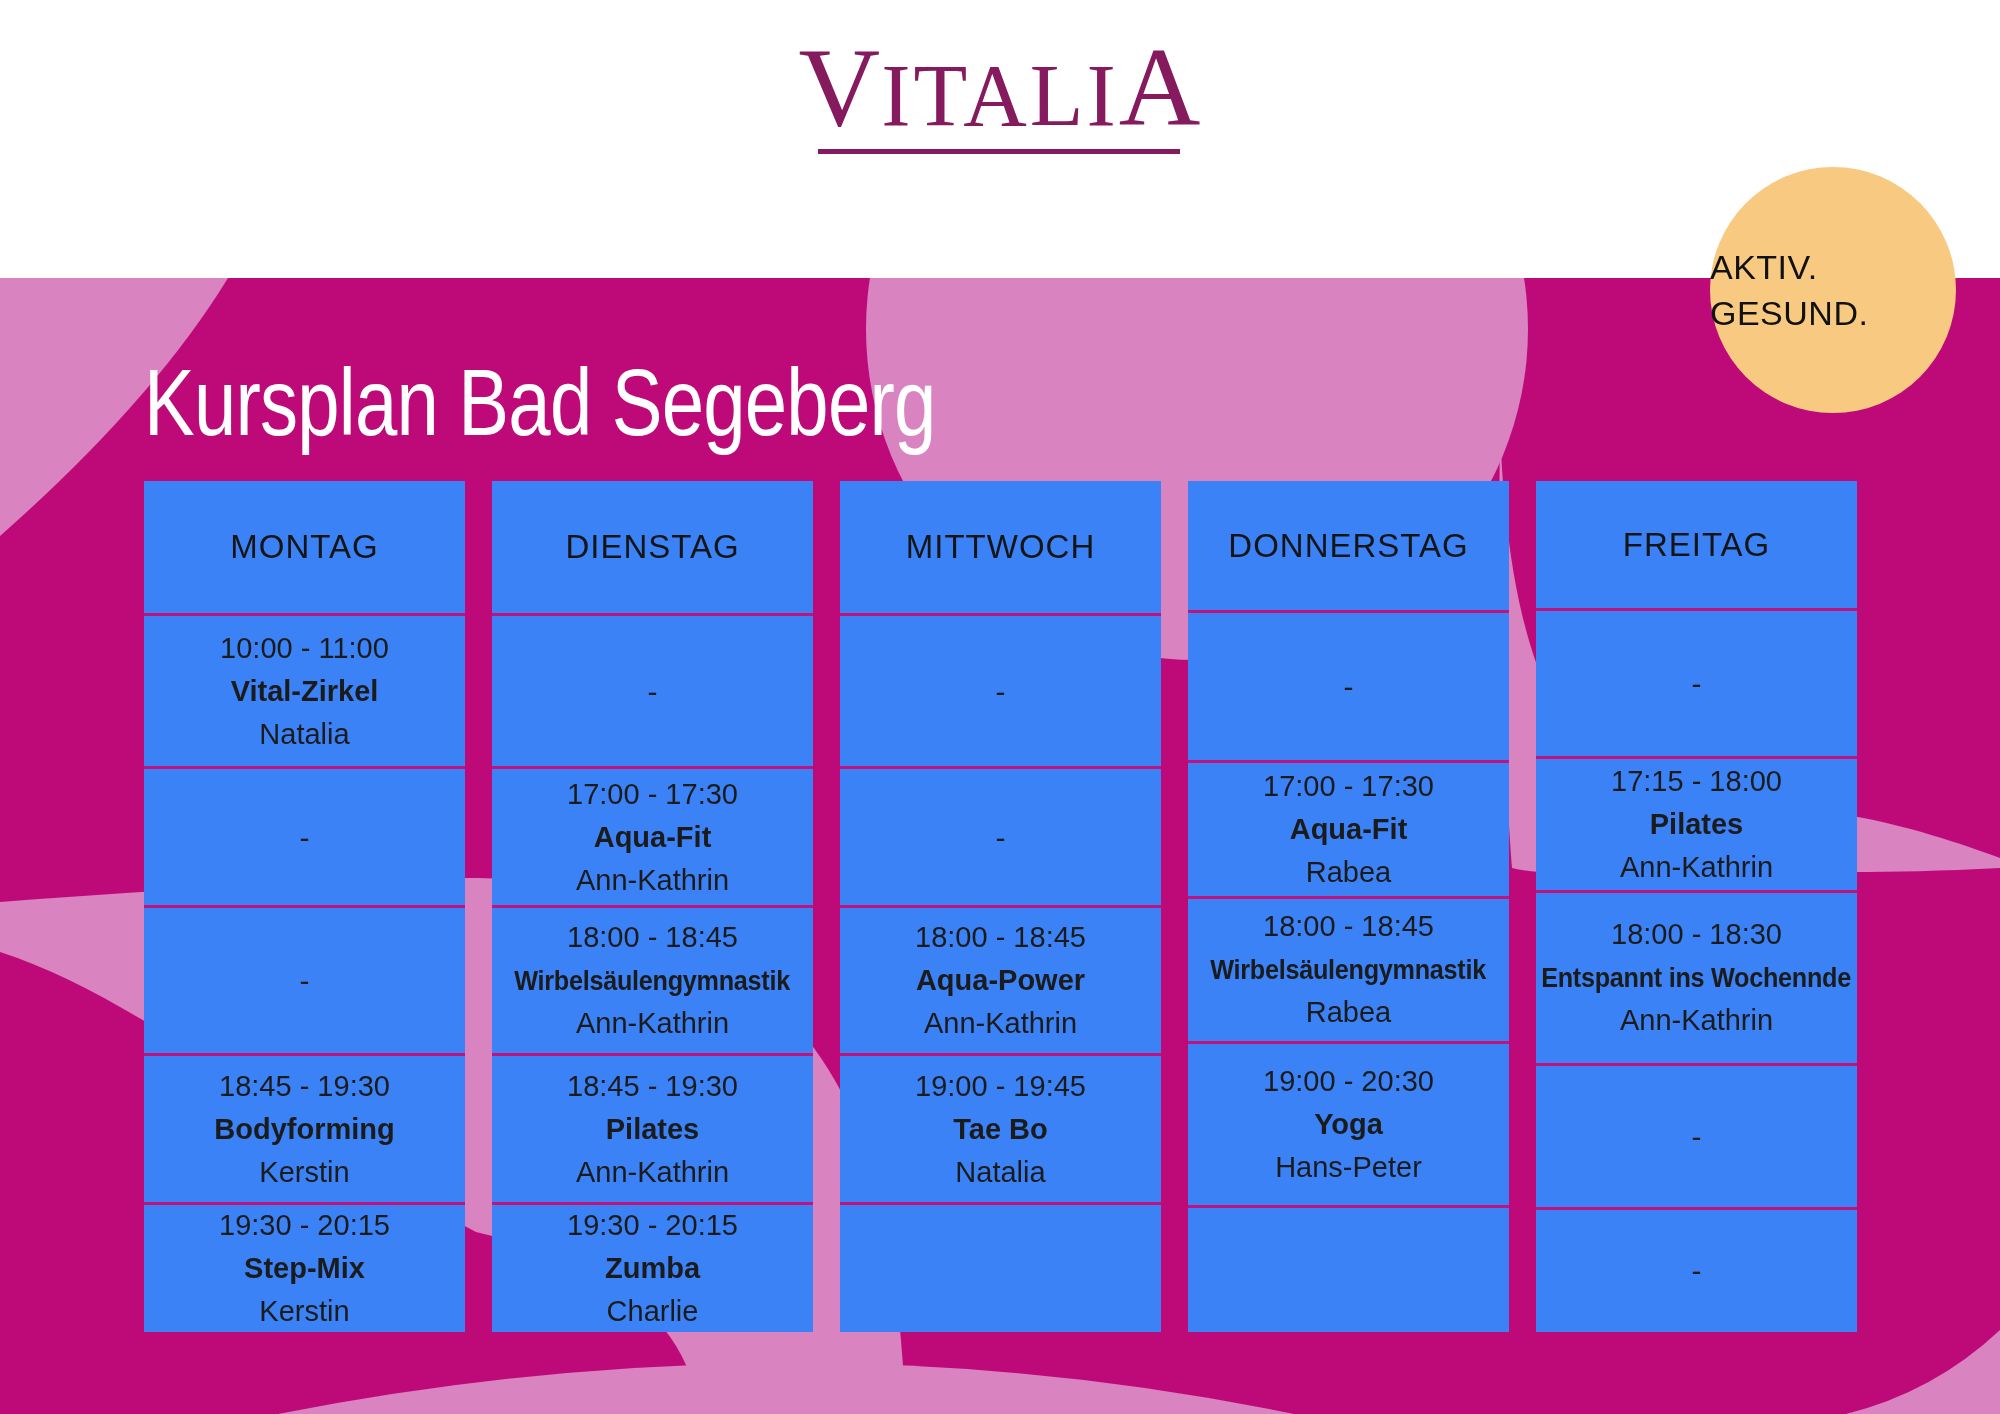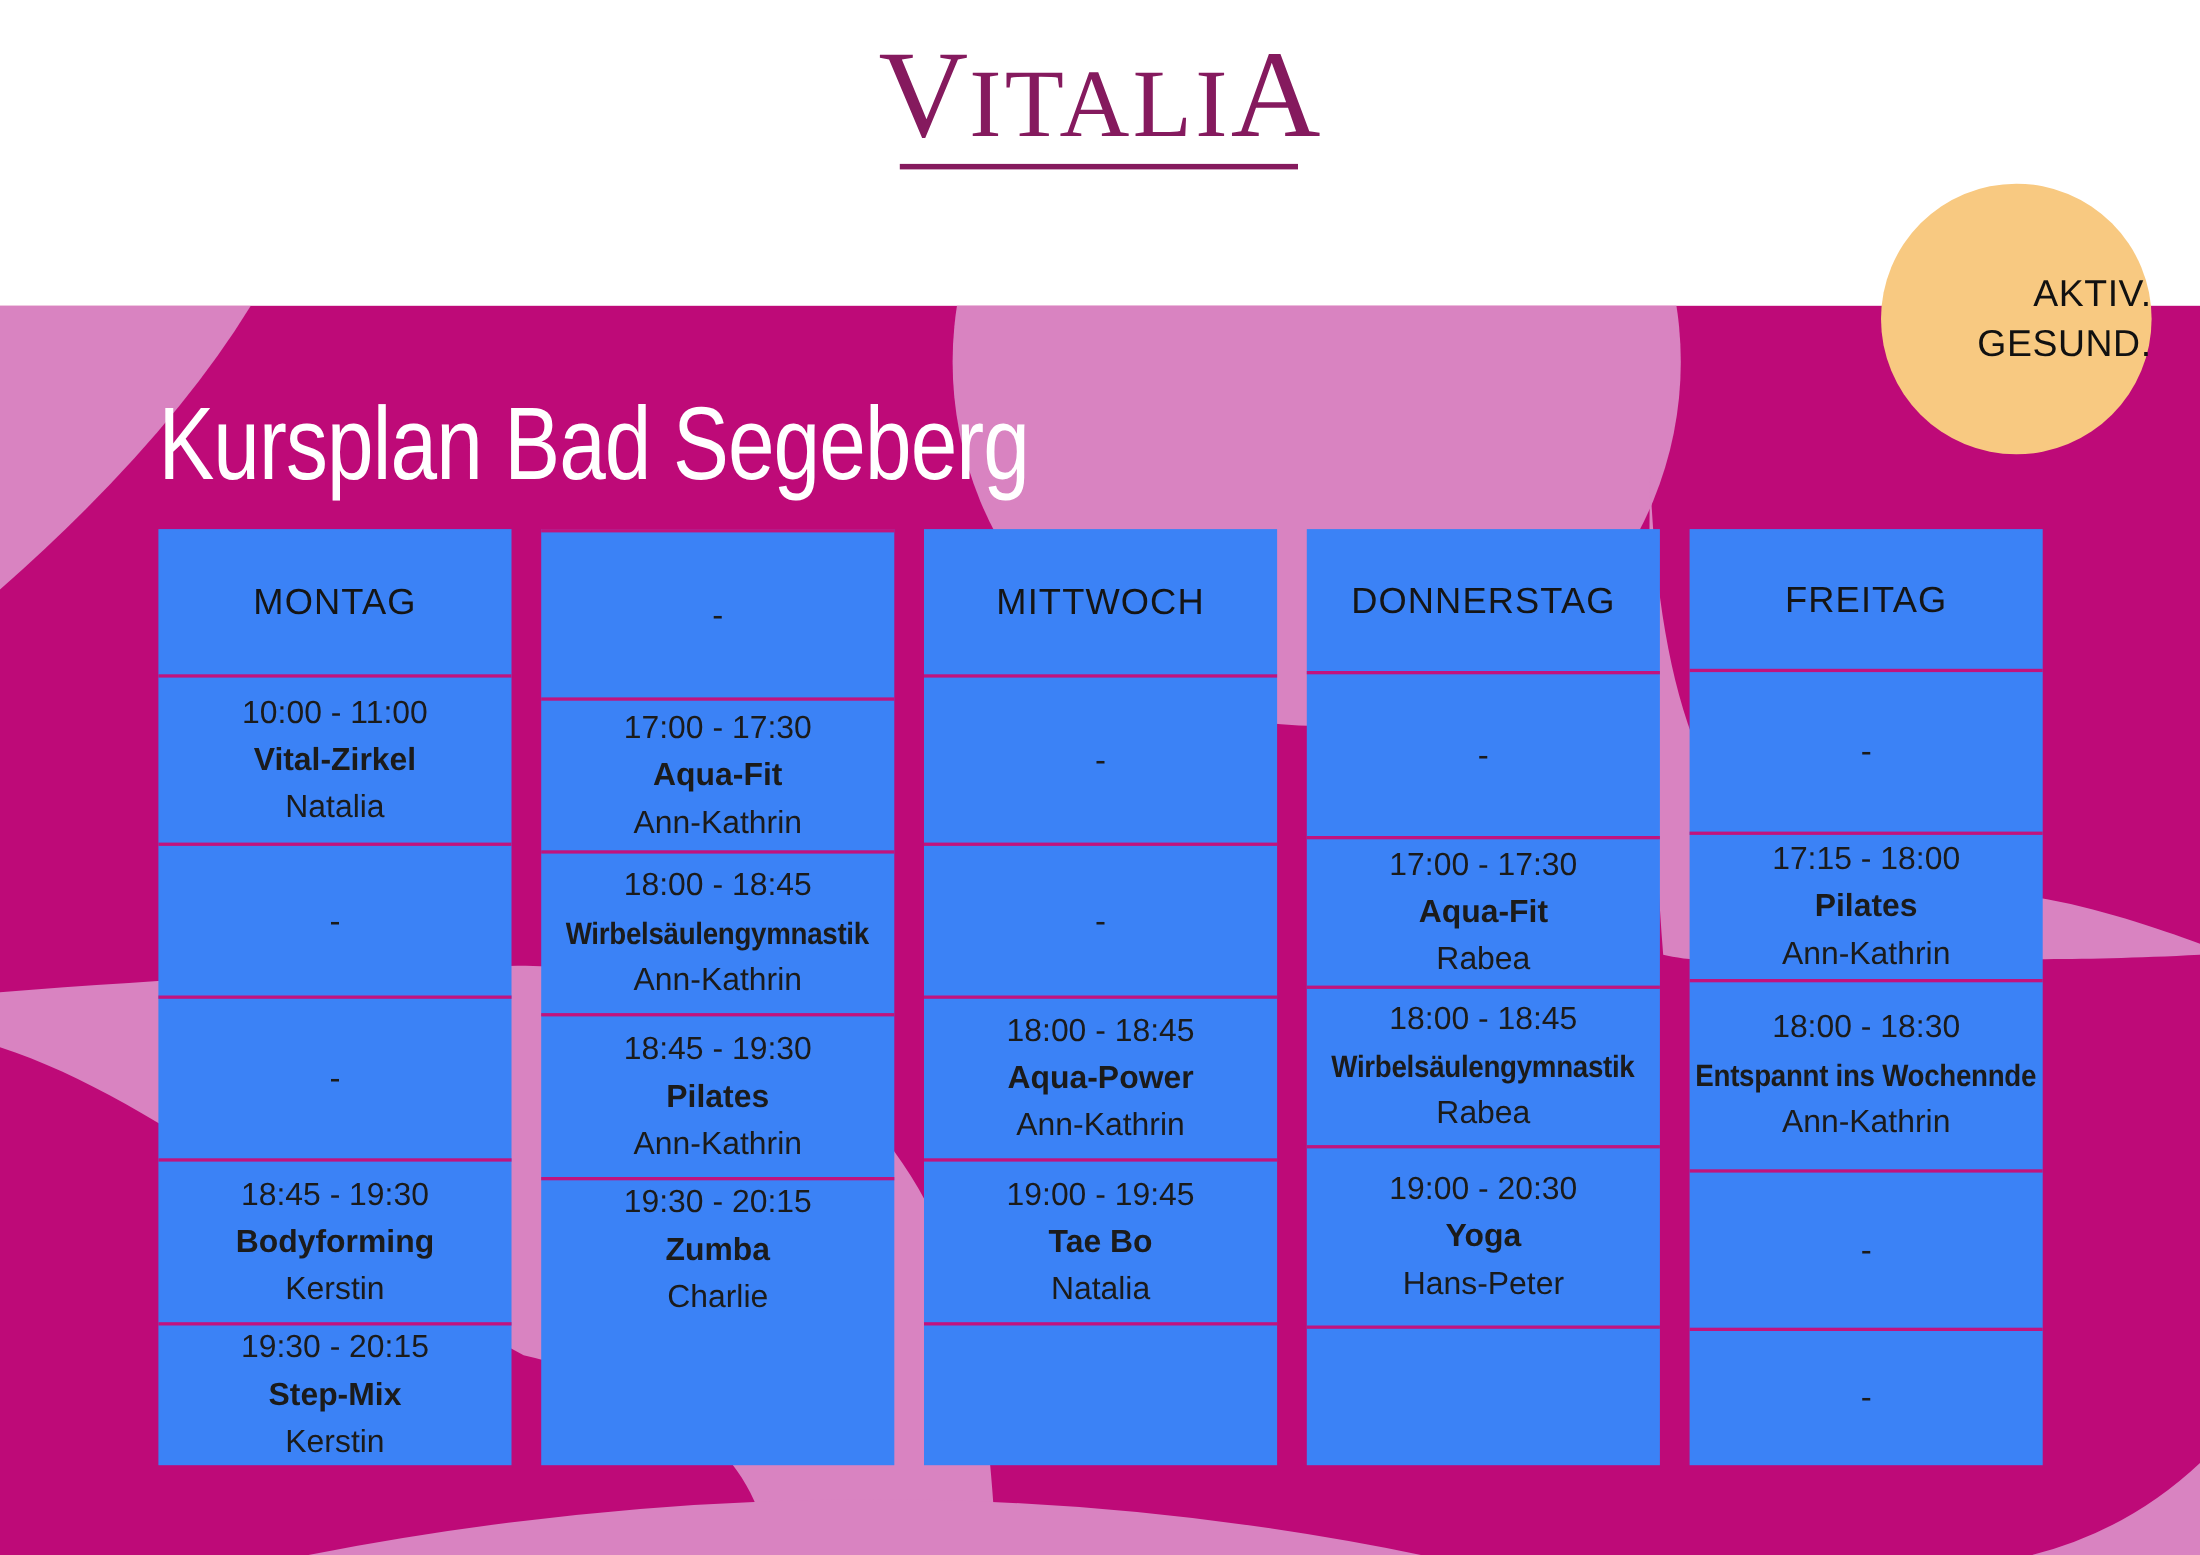--- a/index.html
+++ b/index.html
@@ -13,21 +13,21 @@
   .logo{position:absolute;left:810px;top:30px;width:380px;z-index:2;text-align:center;color:var(--purple);}
   .logo-word{display:flex;justify-content:center;align-items:baseline;line-height:1;
     font-family:"Liberation Serif", serif;letter-spacing:1px;}
   .logo-word .big{font-size:113px;}
   .logo-word .mid{font-size:88px;letter-spacing:3px;}
   .logo-rule{height:5px;background:var(--purple);margin-top:6px;width:362px;margin-left:8px;}
   .logo-sub{margin-top:7px;text-align:left;margin-left:8px;font-weight:bold;font-size:38px;line-height:40px;letter-spacing:0.5px;}
 
   
   .badge{position:absolute;left:1710px;top:167px;width:246px;height:246px;border-radius:50%;
-    background:var(--peach);z-index:3;display:flex;flex-direction:column;align-items:flex-end;
+    background:var(--peach);z-index:3;display:flex;flex-direction:column;align-items:flex-start;
     justify-content:center;gap:12px;color:#111;font-size:34px;font-weight:500;letter-spacing:0.5px;line-height:1;}
 
   
   .title{position:absolute;left:144px;top:356px;margin:0;z-index:2;color:#fff;
     font-size:94px;font-weight:500;line-height:1;white-space:nowrap;
     transform:scaleX(0.81);transform-origin:0 50%;letter-spacing:-1px;}
 
   
   .table{position:absolute;left:144px;top:481px;z-index:2;display:flex;gap:27px;}
   .col{width:321px;height:851px;background:#3b82f6;display:flex;flex-direction:column;box-sizing:border-box;}
@@ -114,20 +114,23 @@
           <div class="instructor">Kerstin</div>
         </div>
         <div class="slot" style="height: 130px;">
           <div class="time">19:30 - 20:15</div>
           <div class="course">Step-Mix</div>
           <div class="instructor">Kerstin</div>
         </div>
       </div>
 
     <div class="col">
+      <div class="col-header">
+        <span class="day-label">DIENSTAG</span>
+      </div>
     <div class="slot" style="height: 153px;">
           <div class="dash">-</div>
         </div>
         <div class="slot" style="height: 139px;">
           <div class="time">17:00 - 17:30</div>
           <div class="course">Aqua-Fit</div>
           <div class="instructor">Ann-Kathrin</div>
         </div>
         <div class="slot" style="height: 148px;">
           <div class="time">18:00 - 18:45</div>

